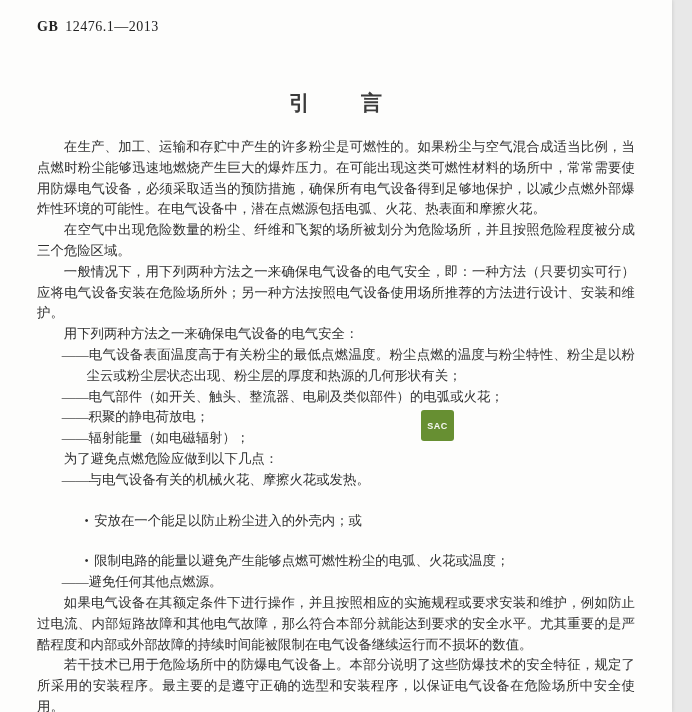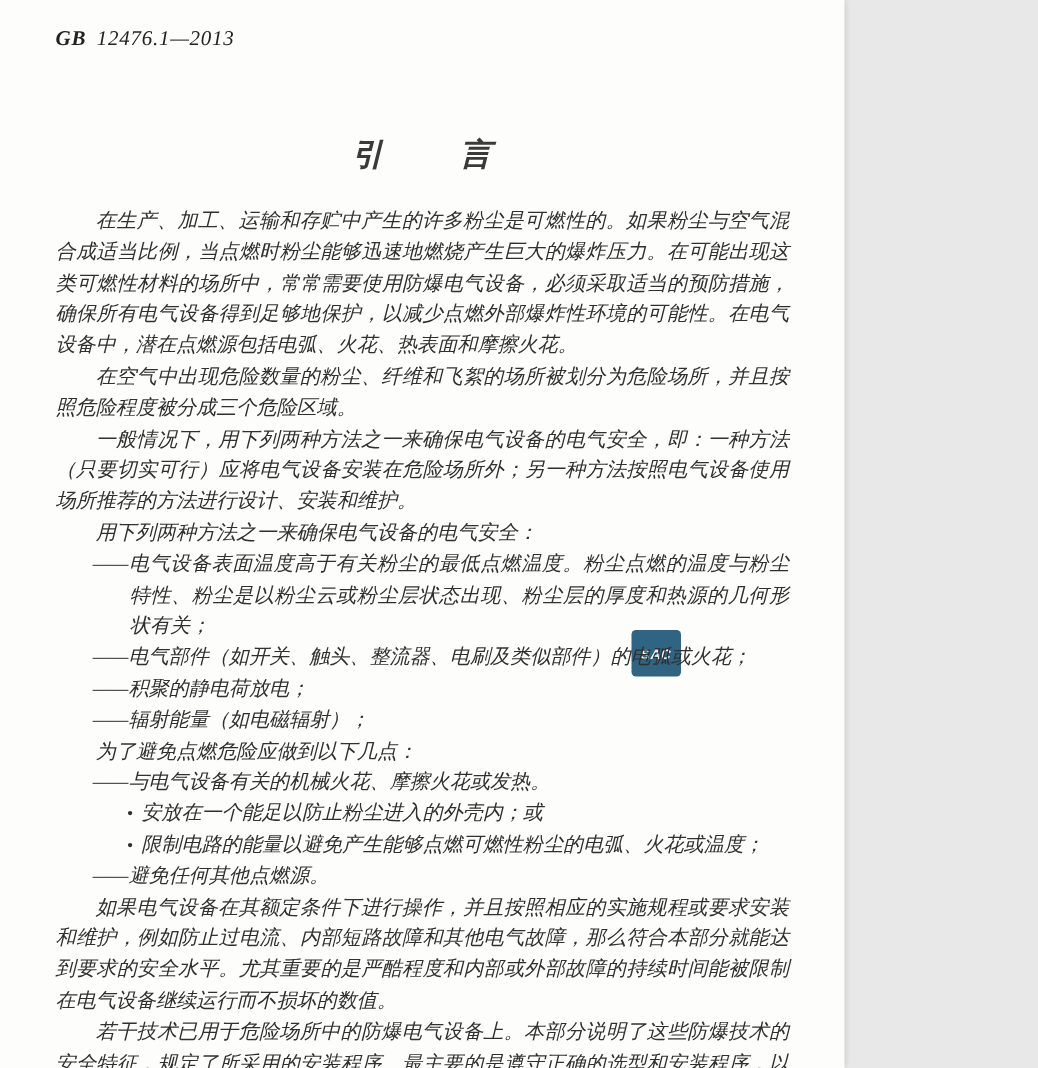--- a/index.html
+++ b/index.html
@@ -2,28 +2,27 @@
 <html><head>
 <meta charset="utf-8">
 <style>
   html, body {
     margin: 0;
     padding: 0;
     background: #e8e8e8;
   }
   .page {
     position: relative;
-    width: 563px;
+    width: 672px;
     height: 712px;
     background: #fdfdfc;
     overflow: hidden;
     font-family: "Liberation Serif", "DejaVu Serif", serif;
     color: #2e2e2e;
     box-shadow: 0 0 4px rgba(0,0,0,.15);
-    font-style: italic;
   }
   .header {
     position: absolute;
     top: 19px;
     left: 37px;
     font-size: 14px;
     letter-spacing: .5px;
     color: #222;
     white-space: nowrap;
   }
@@ -56,32 +55,33 @@
   }
   .para { margin: 0; }
   .para.indent { text-indent: 2em; }
   .para.dash {
     margin-left: 3.7em;
     text-indent: -1.85em;
   }
   .para.bullet {
     margin-left: 3.55em;
     text-indent: 0;
+    margin-top: 20px;
   }
   .bullet-glyph {
     margin-right: .45em;
     font-size: 12px;
   }
   .watermark {
     position: absolute;
     left: 421px;
-    top: 420px;
+    top: 410px;
     width: 33px;
     height: 31px;
-    background: #0c4a6e;
+    background: #4d7c0f;
     border-radius: 3px;
     opacity: .85;
     display: flex;
     align-items: center;
     justify-content: center;
     font-family: "Liberation Sans", sans-serif;
     font-size: 9px;
     font-weight: bold;
     color: rgba(255,255,255,.95);
     letter-spacing: .5px;

